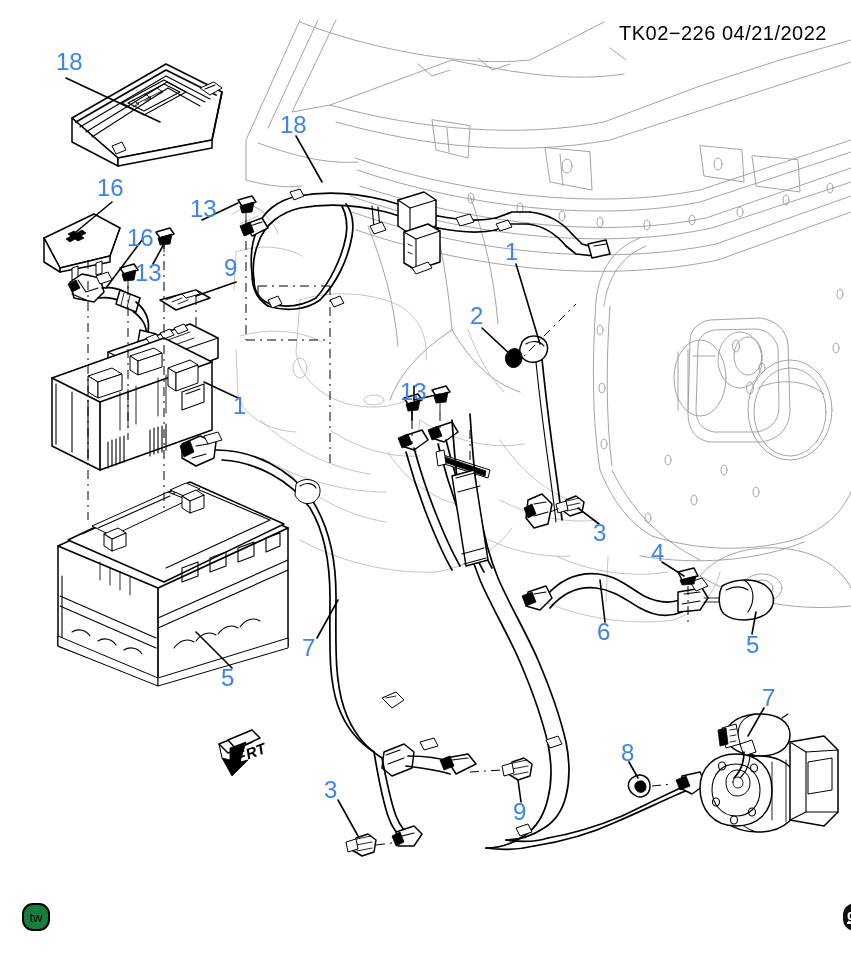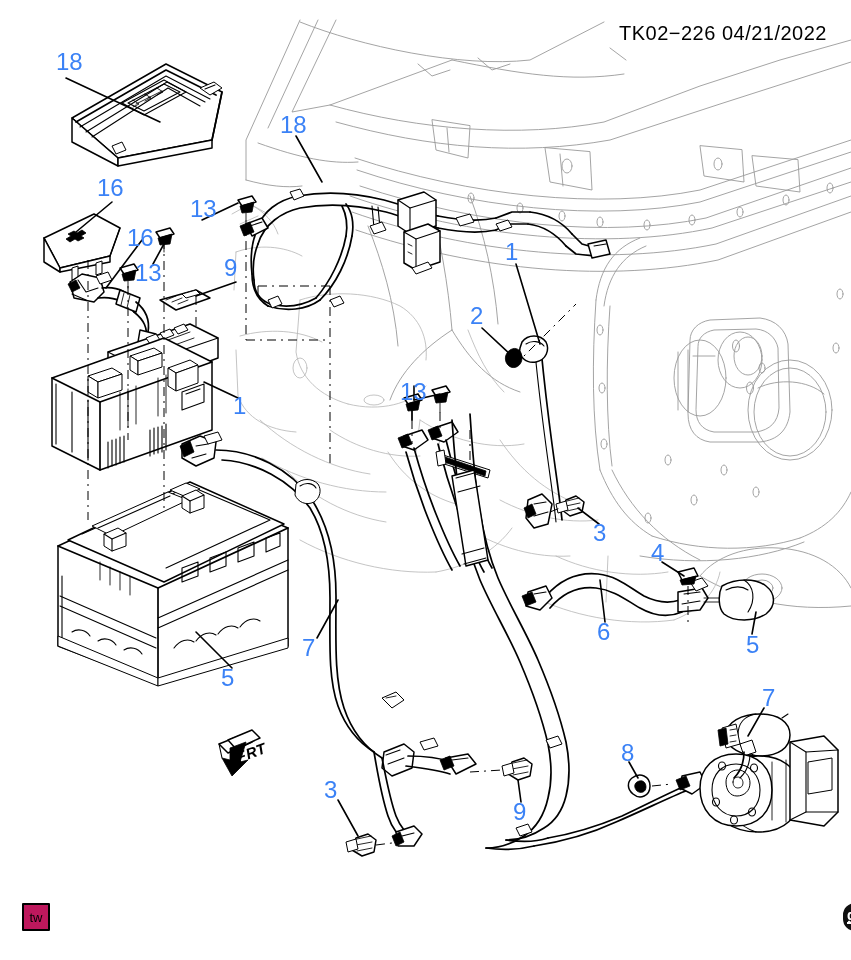--- a/index.html
+++ b/index.html
@@ -34,24 +34,24 @@
     font-family:"Liberation Sans","DejaVu Sans",sans-serif;
     color:#3b82f6;
     white-space:nowrap;
     user-select:none;
   }
 
   .corner-box{
     position:absolute;
     width:28px;height:28px;
     border:2px solid #000;
-    border-radius:1px;
+    border-radius:11px;
     display:flex;align-items:center;justify-content:center;
     font-size:13px;
-    background:#be185d;
+    background:#15803d;
     box-sizing:border-box;
   }
   #tw-badge{left:22px;top:903px;}
   #gm-badge{
     left:799px;top:903px;
     background:#101010;
     border-color:#101010;
     color:#fff;
     border-radius:12px;
     font-weight:bold;

